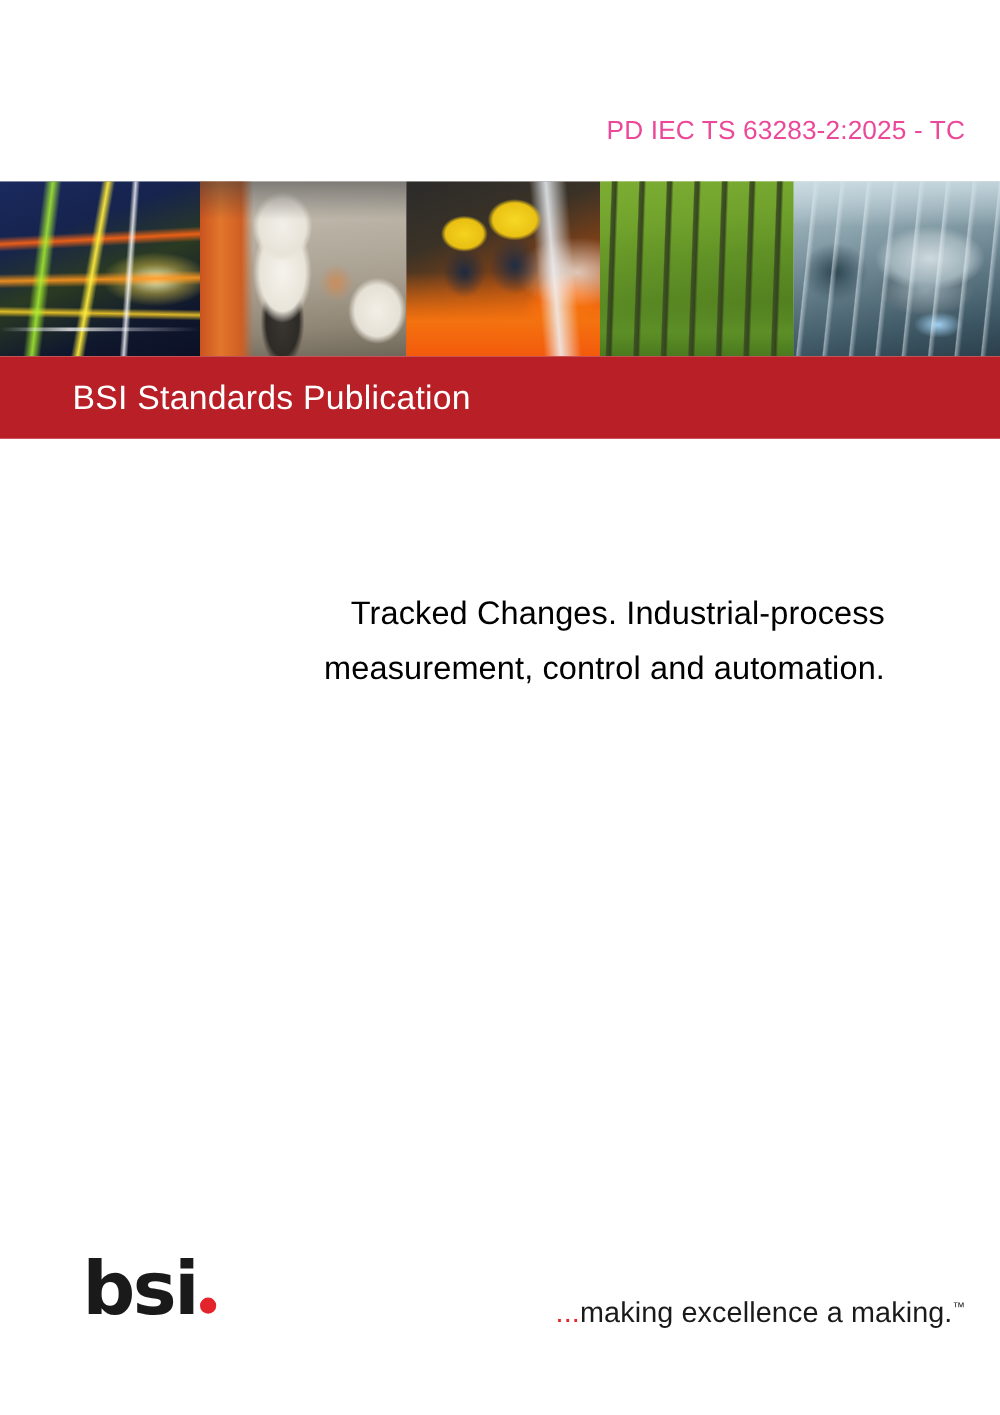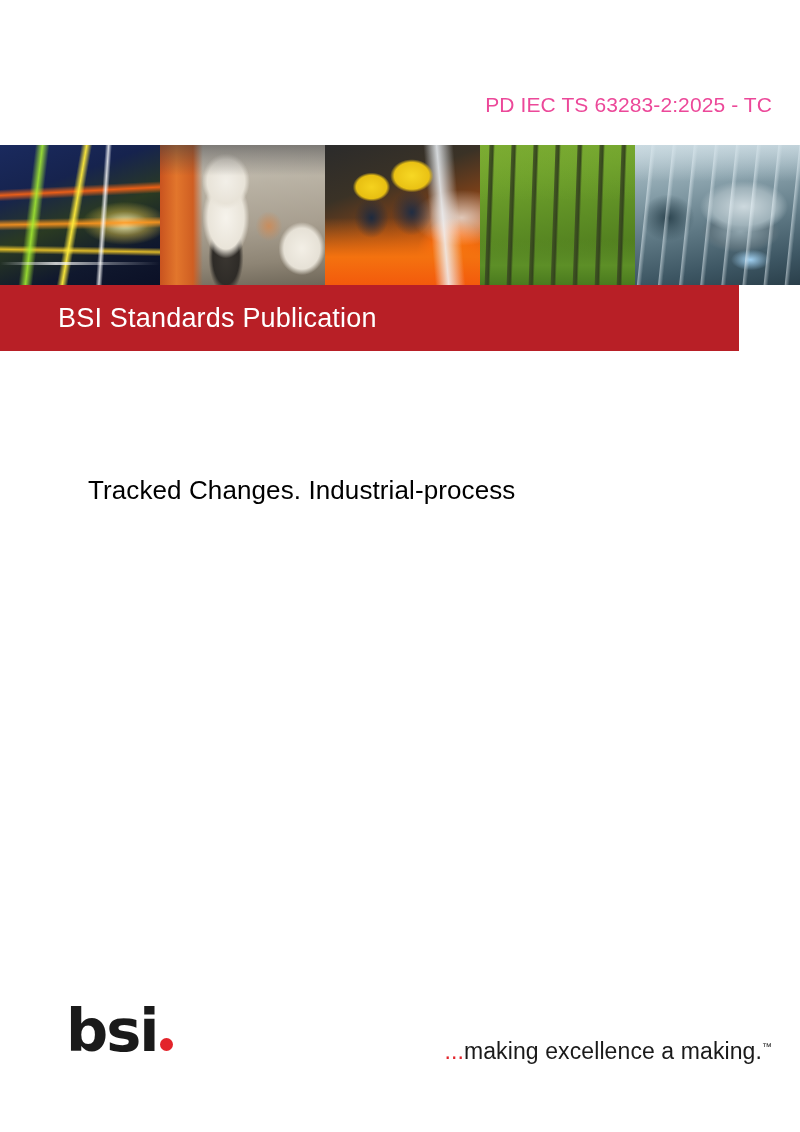--- a/index.html
+++ b/index.html
@@ -119,21 +119,21 @@
       radial-gradient(ellipse 26px 14px at 70% 82%, rgba(170,220,255,0.9) 0%, rgba(120,190,240,0) 75%),
       radial-gradient(ellipse 34px 30px at 20% 52%, #2d4550 0%, rgba(45,69,80,0) 78%),
       linear-gradient(170deg, #b9cbd2 0%, #8ba3ad 28%, #5d7783 58%, #3d5663 82%, #2a3f4a 100%);
   }
 
   
   .red-banner {
     position: absolute;
     top: 285px;
     left: 0;
-    width: 739px;
+    width: 800px;
     height: 66px;
     background: #b81f26;
   }
   .red-banner-text {
     position: absolute;
     left: 58px;
     top: 50%;
     transform: translateY(-50%);
     color: #ffffff;
     font-size: 27px;
@@ -148,20 +148,21 @@
     top: 468px;
     left: 88px;
     width: 620px;
   }
   .title-line {
     font-size: 26px;
     line-height: 44px;
     color: #000000;
     letter-spacing: 0.1px;
     white-space: nowrap;
+    text-align: right;
   }
 
   
   .bsi-logo {
     position: absolute;
     left: 66px;
     top: 1000px;
     height: 62px;
     display: flex;
     align-items: baseline;
@@ -212,20 +213,21 @@
   <div class="panel panel-forest"></div>
   <div class="panel panel-cars"></div>
 </div>
 
 <div class="red-banner">
   <div class="red-banner-text">BSI Standards Publication</div>
 </div>
 
 <div class="title-block">
   <div class="title-line">Tracked Changes. Industrial-process</div>
+  <div class="title-line">measurement, control and automation.</div>
 </div>
 
 <div class="bsi-logo">
   <span class="bsi-logo-mark">bsi</span>
   <span class="bsi-logo-dot"></span>
 </div>
 
 <div class="tagline">
   <span class="tagline-dots">...</span><span>making excellence a making.</span><span class="tagline-tm">™</span>
 </div>

